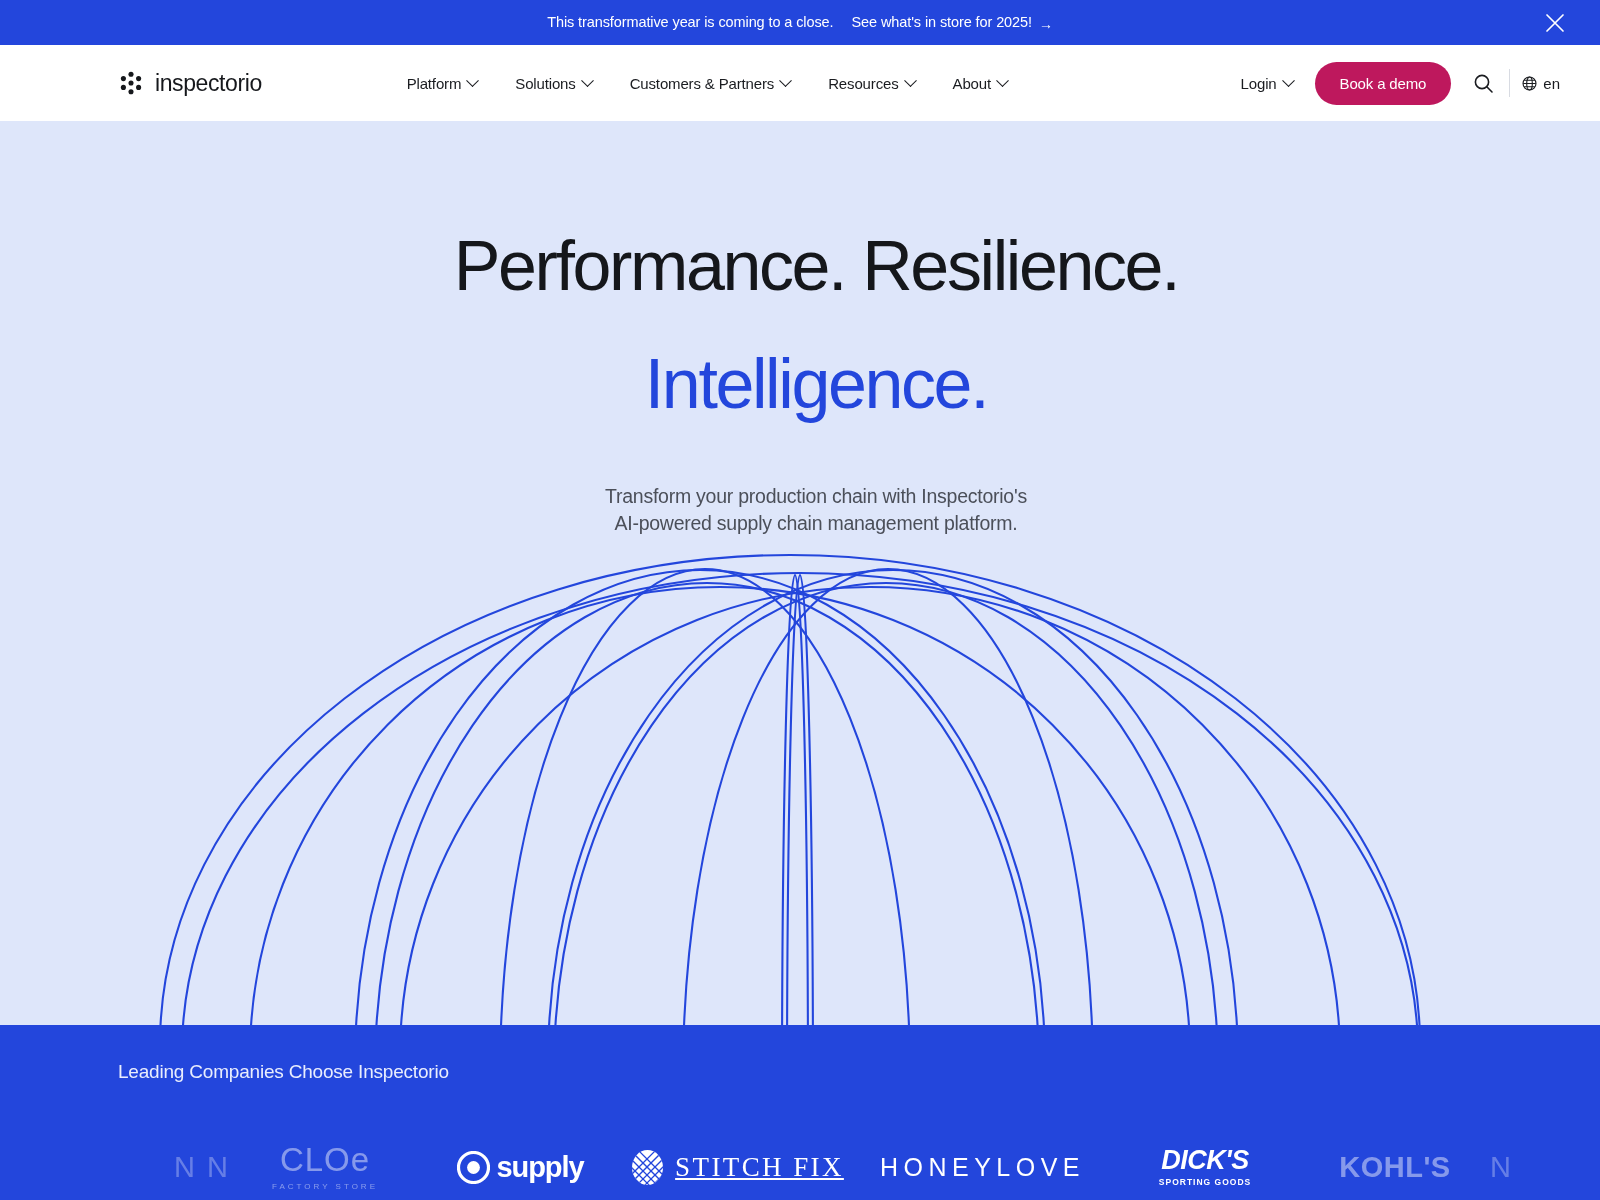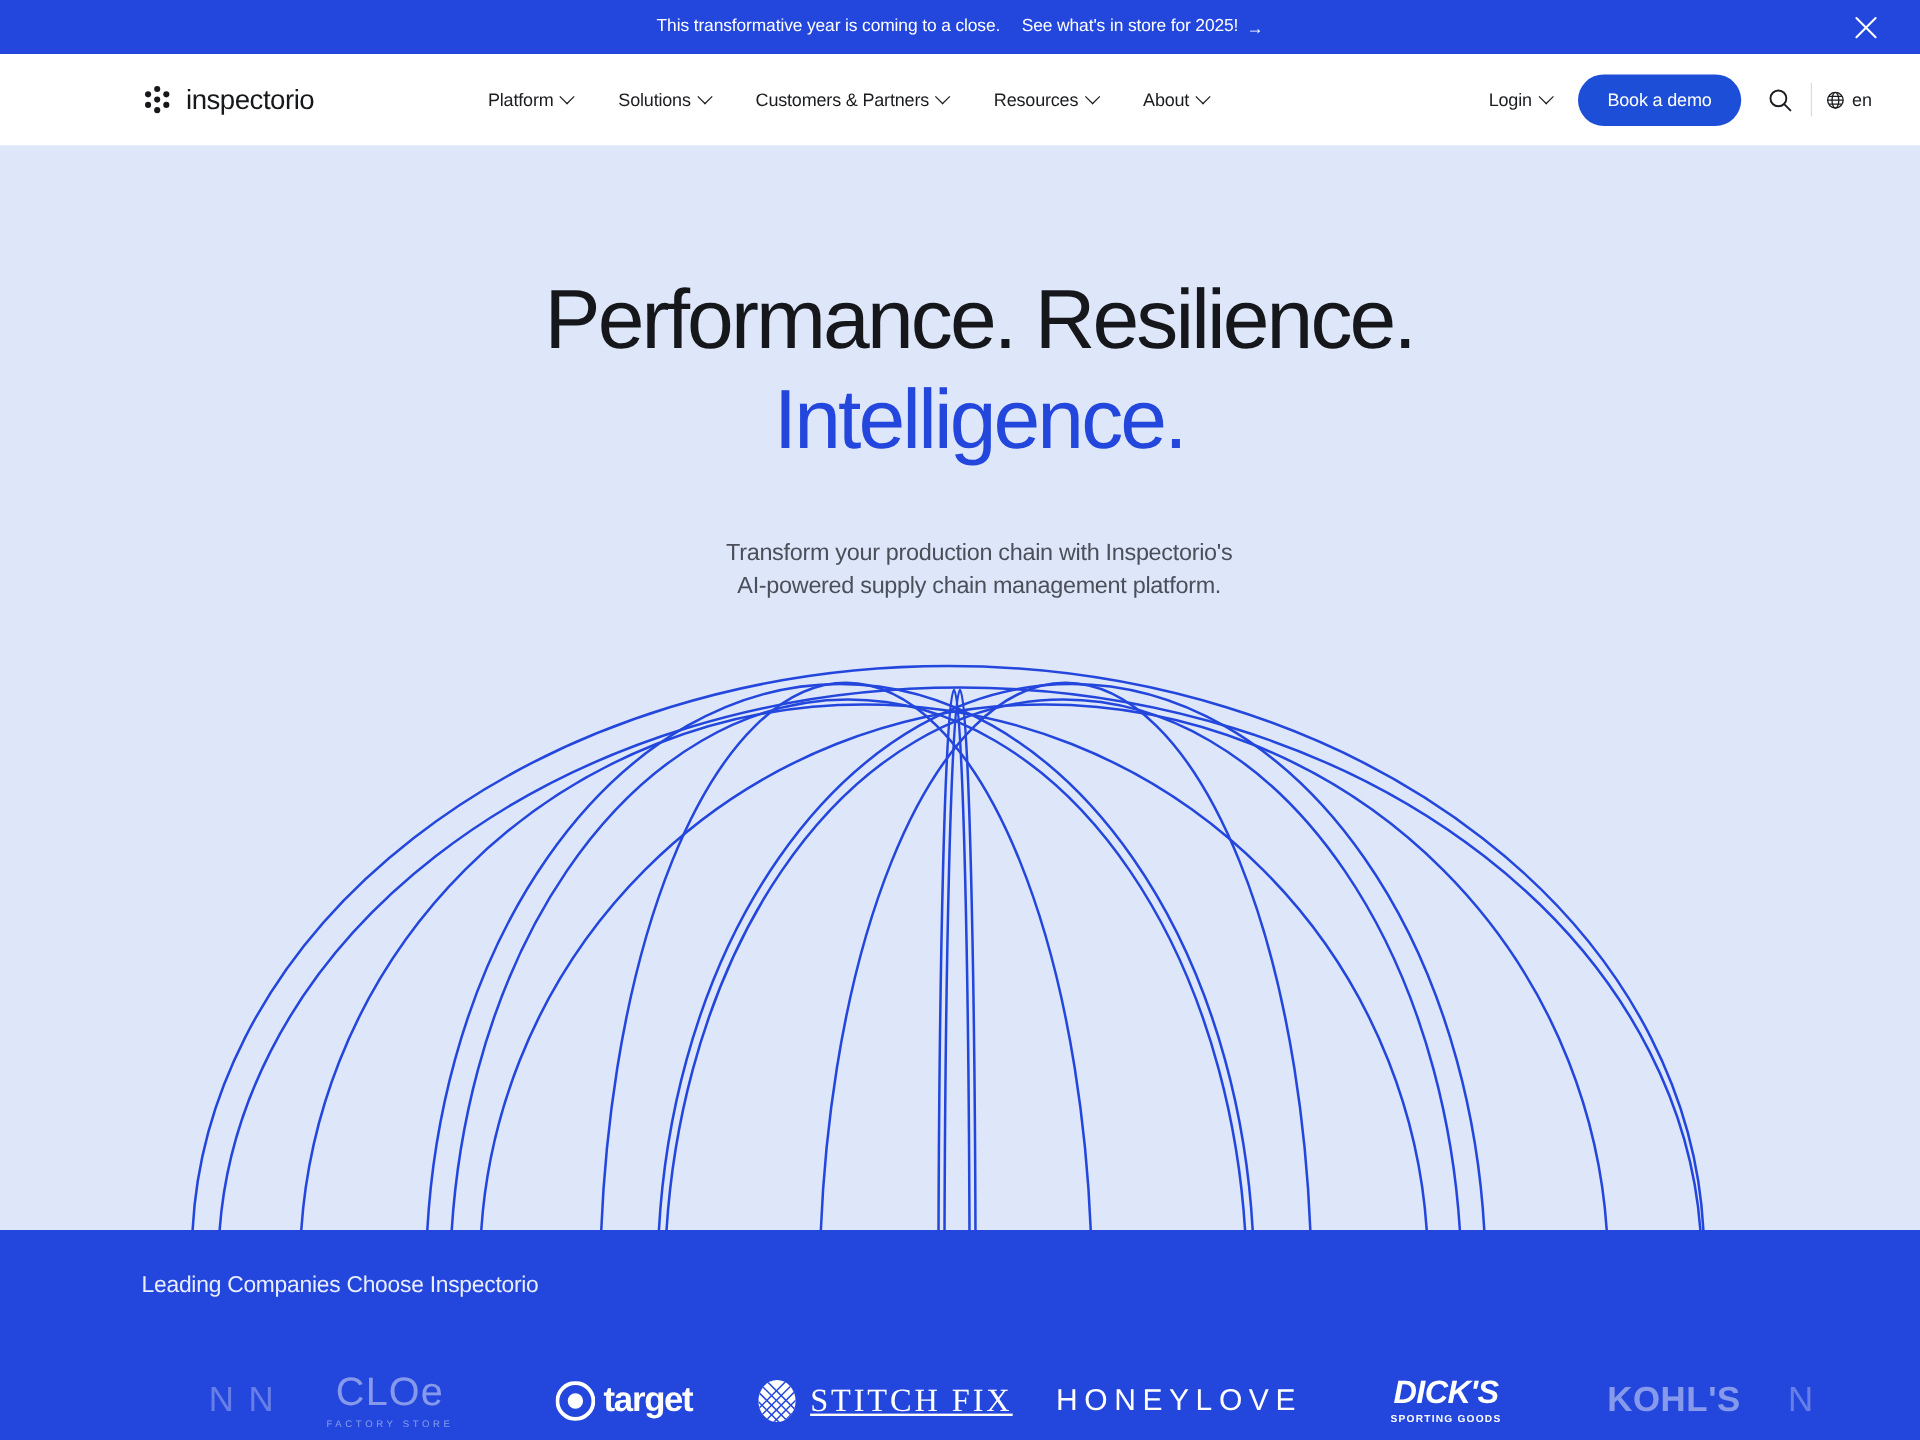--- a/index.html
+++ b/index.html
@@ -112,21 +112,21 @@
     display:inline-flex;
     align-items:center;
     gap:7px;
     font-size:15px;
     color:#1A1C20;
     cursor:pointer;
     letter-spacing:-0.15px;
     margin-right:22px;
   }
   .btn-demo {
-    background:#1d4ed8;
+    background:#be185d;
     color:#ffffff;
     font-size:15px;
     letter-spacing:-0.15px;
     border:none;
     border-radius:999px;
     padding:13px 25px;
     cursor:pointer;
     font-family:inherit;
     white-space:nowrap;
   }
@@ -170,21 +170,21 @@
     padding-top:104px;
     padding-left:32px;
   }
   h1.hero-title {
     font-size:70px;
     line-height:1.18;
     letter-spacing:-2.4px;
     color:#15171B;
     font-weight:400;
   }
-  h1.hero-title .accent { color:#2346DC; display:block; }
+  h1.hero-title .accent { color:#2346DC; display:block;margin-top:35px; }
   p.hero-sub {
     margin-top:58px;
     font-size:19.5px;
     line-height:1.38;
     color:#4B4F59;
     letter-spacing:-0.25px;
     font-weight:400;
   }
   .btn-started {
     margin-top:59px;
@@ -405,21 +405,21 @@
         <div class="csub">FACTORY STORE</div>
       </div>
     </div>
 
     <div class="logo-cell" style="width:200px;">
       <div class="lg-target">
         <svg width="33" height="33" viewBox="0 0 33 33">
           <circle cx="16.5" cy="16.5" r="15" fill="none" stroke="#ffffff" stroke-width="3.2"></circle>
           <circle cx="16.5" cy="16.5" r="6.4" fill="#ffffff"></circle>
         </svg>
-        <span class="tname">target</span>
+        <span class="tname">supply</span>
       </div>
     </div>
 
     <div class="logo-cell" style="width:235px;">
       <div class="lg-stitch">
         <svg width="33" height="37" viewBox="0 0 33 37">
           <defs>
             <clipPath id="sfClip">
                 <ellipse cx="16.5" cy="18.5" rx="15.5" ry="17.5"></ellipse>
               </clipPath>

